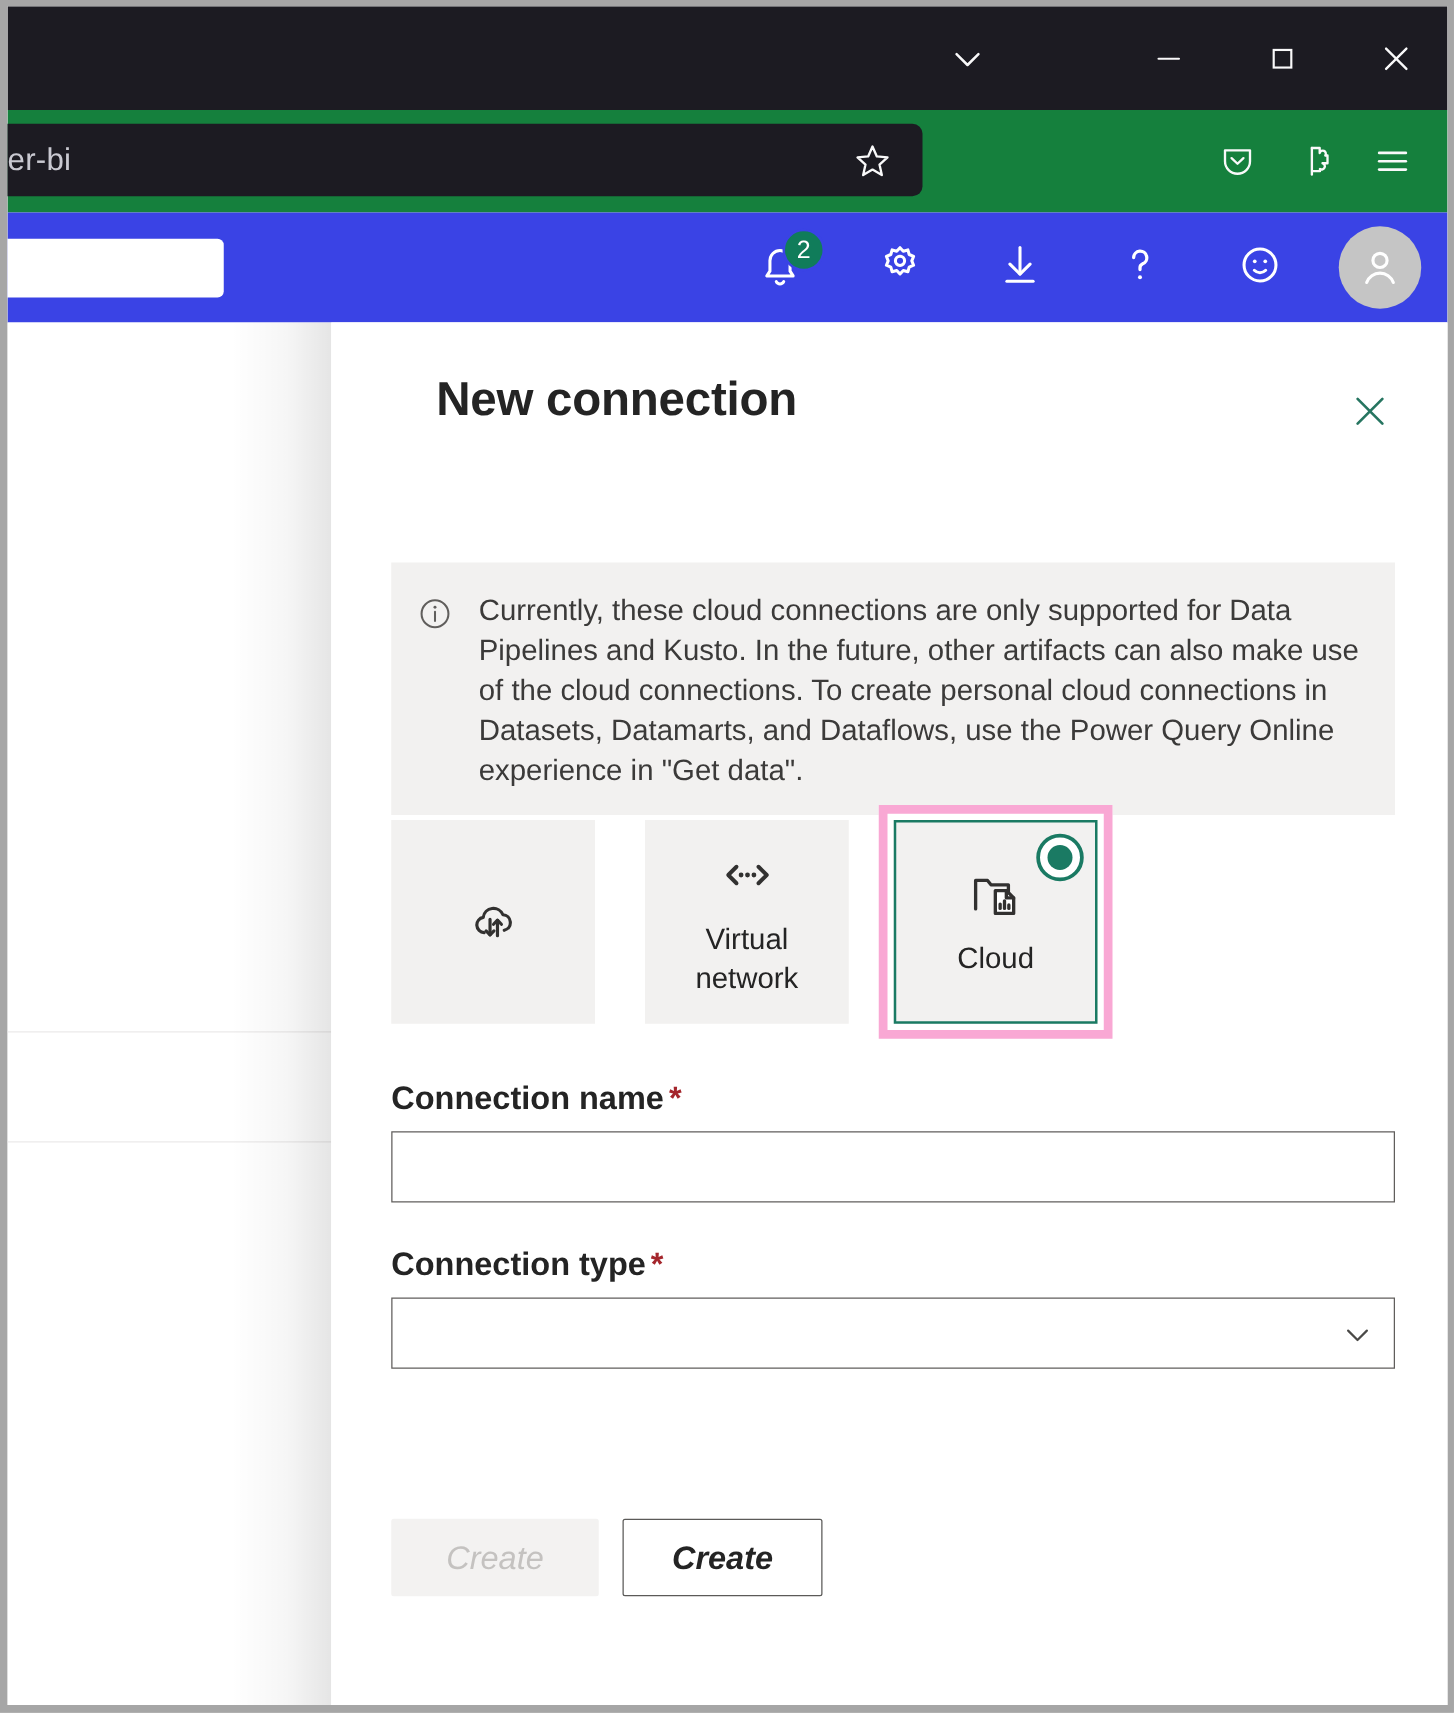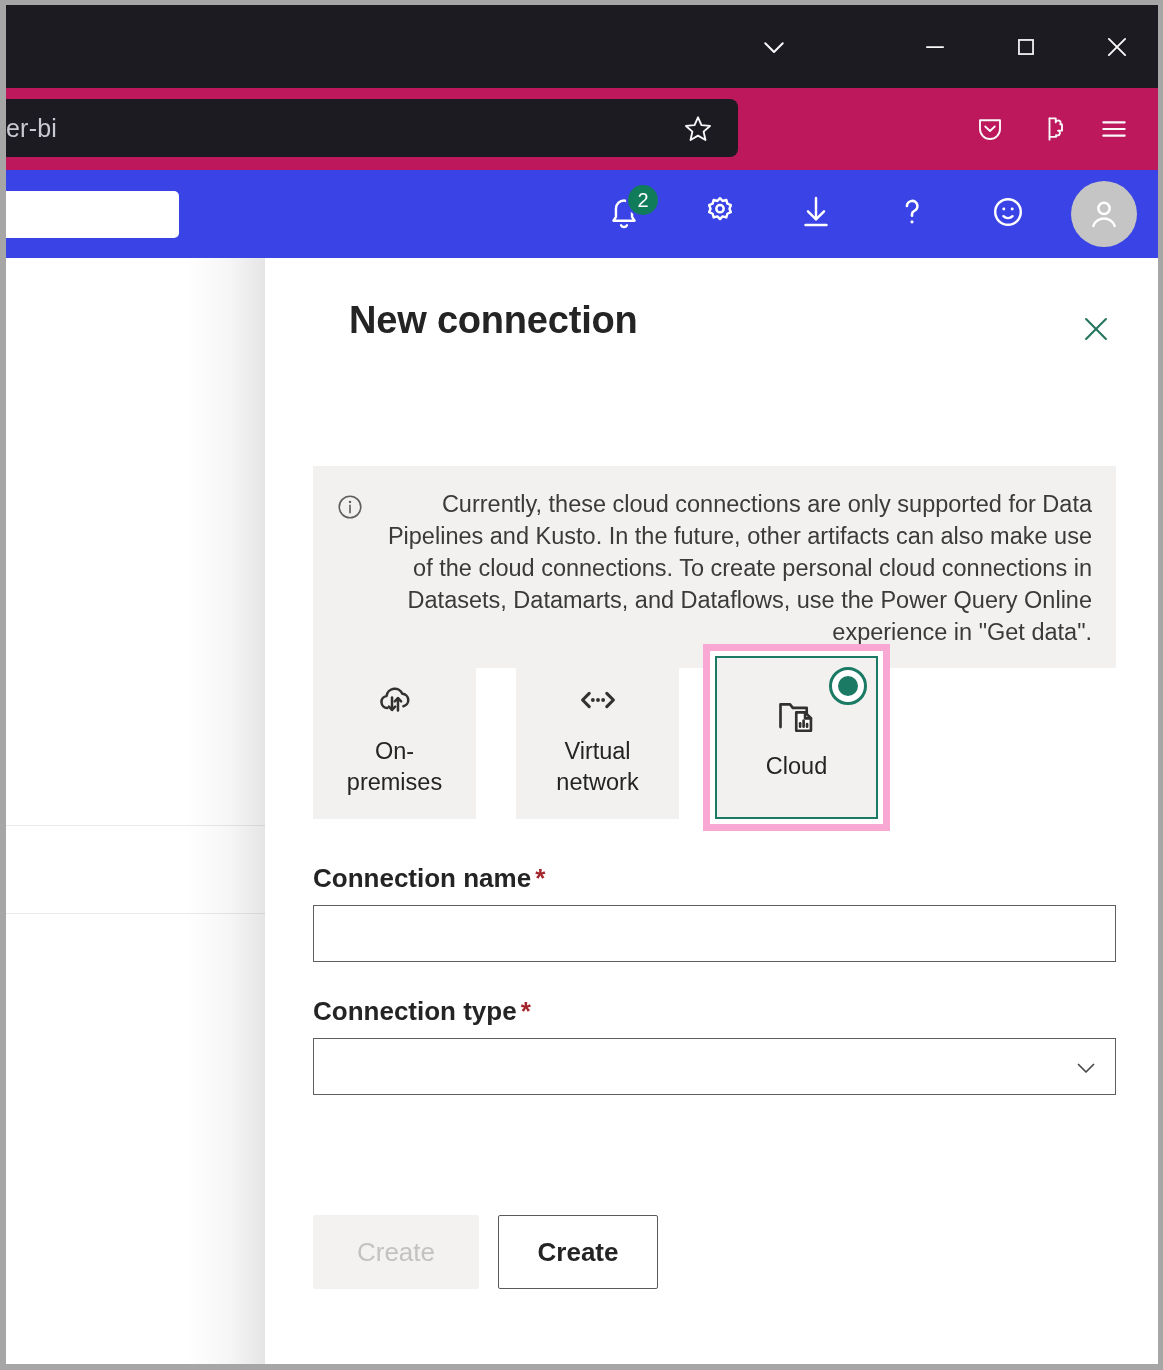--- a/index.html
+++ b/index.html
@@ -48,21 +48,21 @@
     justify-content: center;
   }
   .tb-btn svg { display: block; }
 
   
   .navbar {
     position: absolute;
     left: 0; top: 83px;
     width: 1152px;
     height: 82px;
-    background: #be185d;
+    background: #15803d;
   }
   .urlbar {
     position: absolute;
     left: -60px; top: 11px;
     width: 792px;
     height: 58px;
     background: #1c1b22;
     border-radius: 8px;
   }
   .url-text {
@@ -193,27 +193,26 @@
     align-items: center;
     justify-content: center;
     background: none;
     border: none;
     cursor: pointer;
   }
 
   
   .infobar {
     position: absolute;
-    left: 48px; top: 208px;
+    left: 48px; top: 192px;
     width: 803px;
     min-height: 192px;
     background: #f2f1f0;
     display: flex;
     padding: 22px 24px 20px 20px;
-    text-align: right;
   }
   .info-icon {
     flex: 0 0 auto;
     width: 32px;
     margin-right: 18px;
     padding-top: 4px;
   }
   .info-text {
     font-size: 23.5px;
     line-height: 32px;
@@ -319,27 +318,28 @@
     display: flex;
     align-items: center;
     cursor: pointer;
   }
   .sel-value { flex: 1; font-size: 23px; color: #242424; }
   .sel-chevron { display: flex; align-items: center; justify-content: center; width: 30px; }
 
   
   .btn {
     position: absolute;
-    height: 74px;
+    height: 62px;
     font-size: 26px;
     font-family: "Liberation Sans", sans-serif;
     display: flex;
     align-items: center;
     justify-content: center;
     border-radius: 2px;
+    font-style: italic;
   }
   #btn-create {
     left: 48px; top: 957px;
     width: 166px;
     background: #f3f2f1;
     color: #c4c2c0;
     border: none;
     cursor: default;
   }
   #btn-close {
@@ -522,21 +522,20 @@
         <button class="tile" id="tile-onprem">
           <span class="tile-icon">
             <svg width="42" height="42" viewBox="0 0 24 24" fill="none" stroke="#323130" stroke-width="1.45" stroke-linecap="round" stroke-linejoin="round">
               <path d="M7.6 16.6a3.5 3.5 0 0 1-.4-6.95 4.7 4.7 0 0 1 9-1.2 3.6 3.6 0 0 1 .6 7.1"></path>
               <line x1="10.3" y1="10.6" x2="10.3" y2="17.6"></line>
                 <polyline points="8.5,15.8 10.3,17.7 12.1,15.8"></polyline>
               <line x1="13.7" y1="18" x2="13.7" y2="11"></line>
                 <polyline points="11.9,12.8 13.7,10.9 15.5,12.8"></polyline>
             </svg>
           </span>
-          <span class="tile-label">On-premises</span>
         </button>
 
         <button class="tile" id="tile-vnet">
           <span class="tile-icon">
             <svg width="44" height="44" viewBox="0 0 24 24" fill="none" stroke="#323130" stroke-width="1.7" stroke-linecap="round" stroke-linejoin="round">
               <polyline points="7.2,8.4 3.6,12 7.2,15.6"></polyline>
               <polyline points="16.8,8.4 20.4,12 16.8,15.6"></polyline>
               <circle cx="9.2" cy="12" r="1.05" fill="#323130" stroke="none"></circle>
               <circle cx="12" cy="12" r="1.05" fill="#323130" stroke="none"></circle>
               <circle cx="14.8" cy="12" r="1.05" fill="#323130" stroke="none"></circle>

